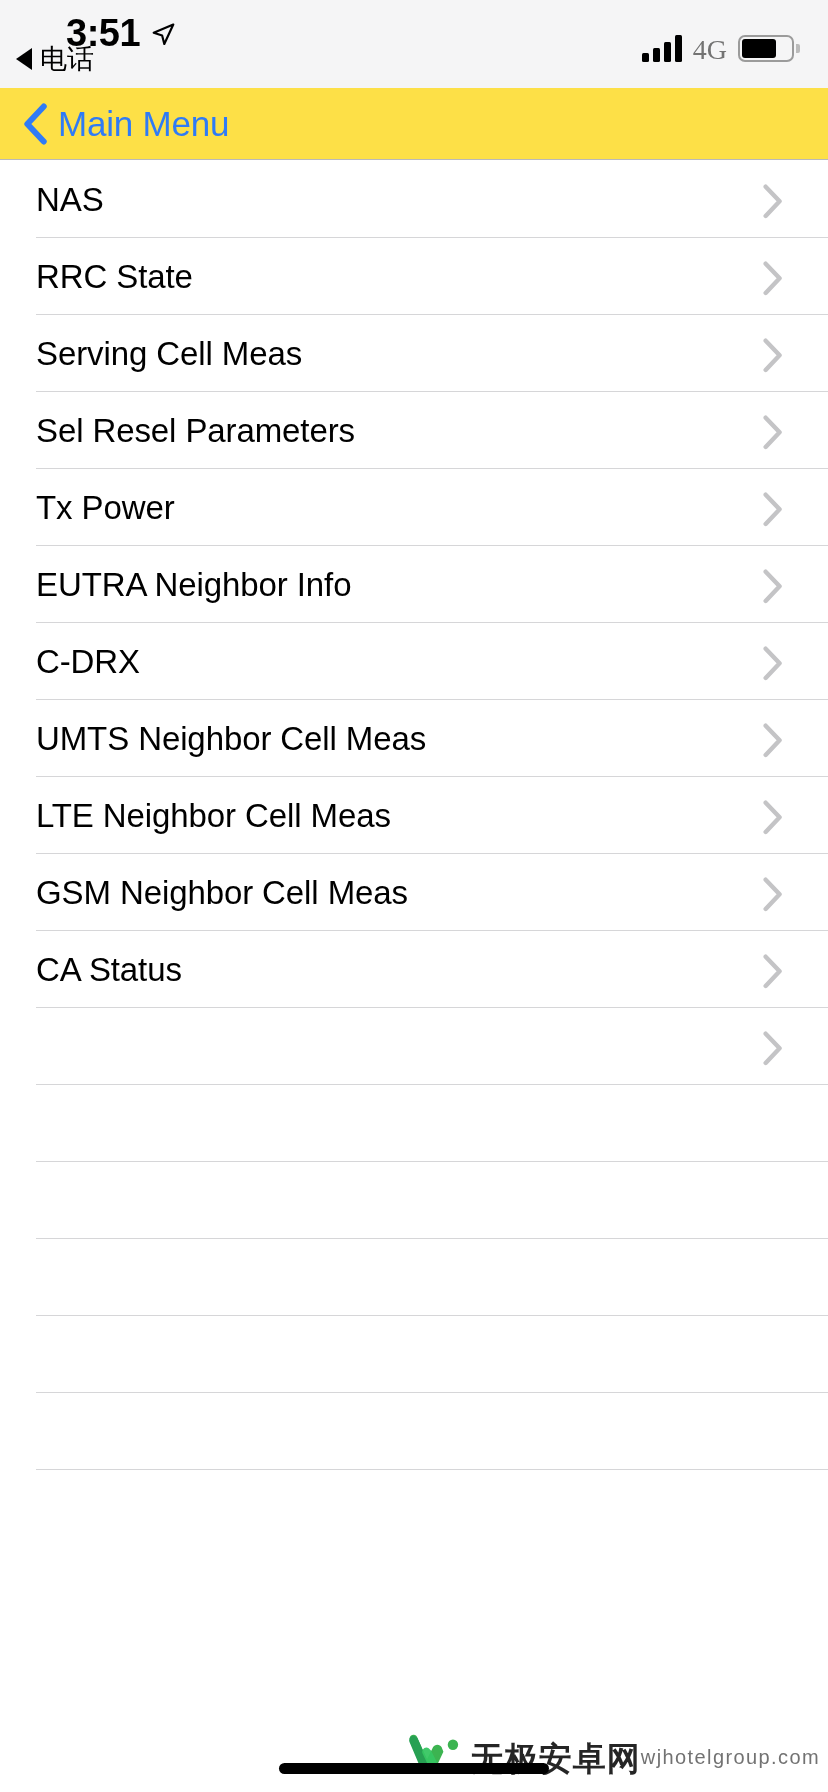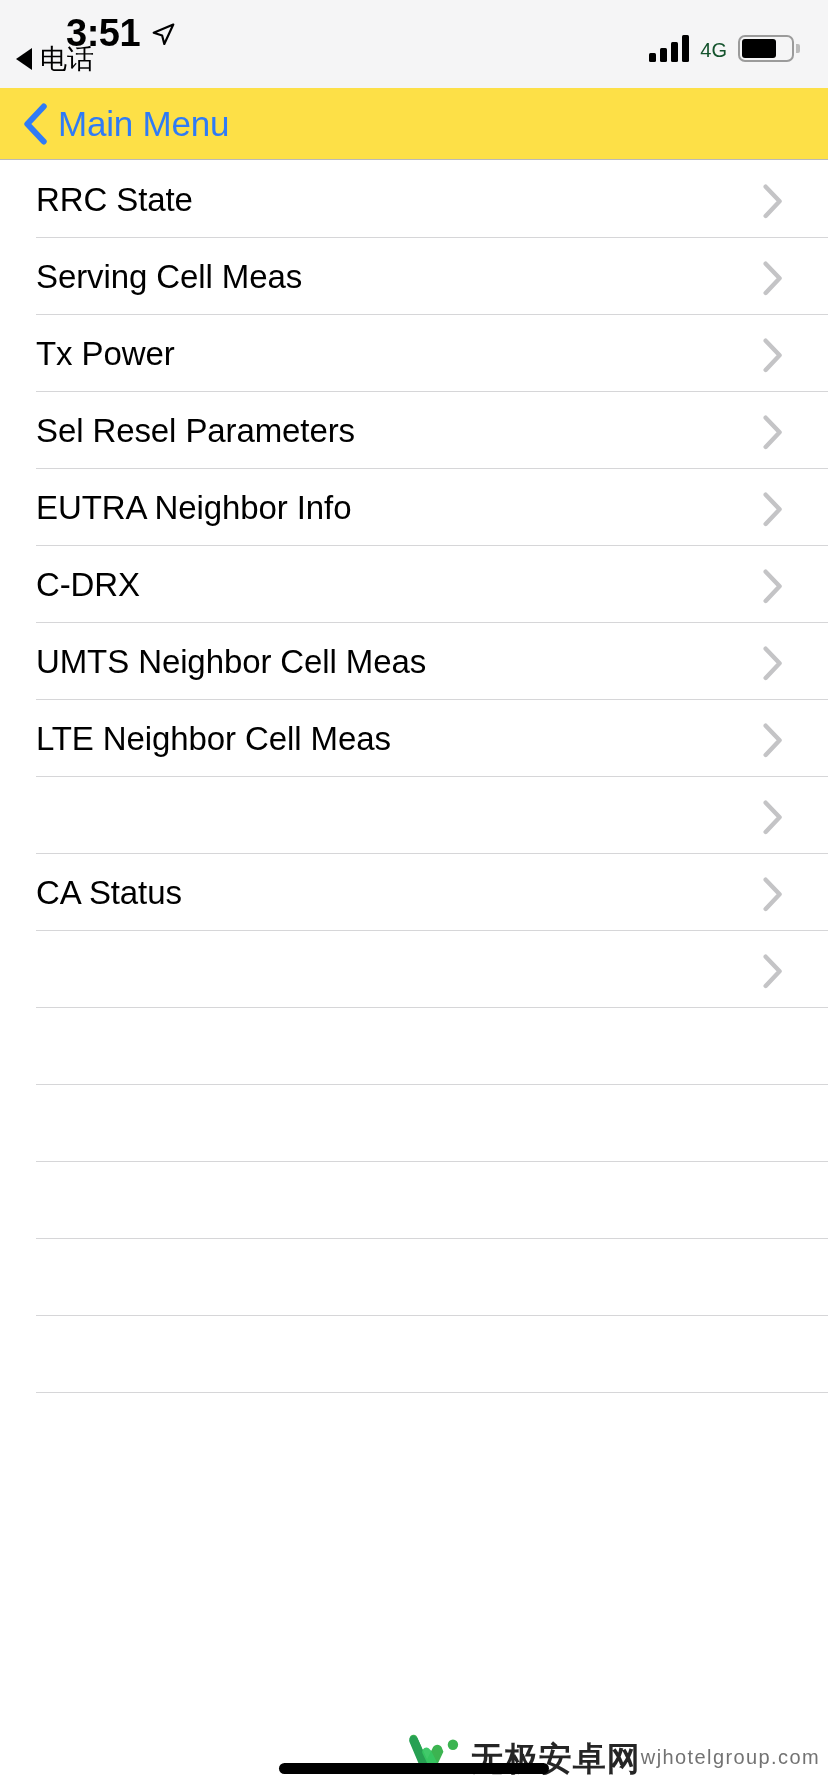--- a/index.html
+++ b/index.html
@@ -41,21 +41,21 @@
   .sb-right {
     position:absolute; right:34px; top:22px;
     display:flex; align-items:flex-end; gap:11px; height:40px;
   }
   .bars { display:flex; align-items:flex-end; gap:4px; height:28px; }
   .bars i { display:block; width:7px; background:#000; border-radius:1.5px; }
   .bars i:nth-child(1){ height:9px; }
   .bars i:nth-child(2){ height:14px; }
   .bars i:nth-child(3){ height:20px; }
   .bars i:nth-child(4){ height:27px; }
-  .net-label { font-size:20px; color:#14532d; line-height:28px; margin-bottom:-2px; }
+  .net-label { font-size:28px; color:#737373; line-height:28px; margin-bottom:-2px;font-family:Liberation Serif, serif; }
   .battery { position:relative; width:56px; height:27px; margin-bottom:0px; }
   .batt-body {
     position:absolute; inset:0; border:2.5px solid #9b9b9b;
     border-radius:7px; background:transparent;
   }
   .batt-fill {
     position:absolute; left:4px; top:4px; bottom:4px; width:34px;
     background:#000; border-radius:3px;
   }
   .batt-tip {
@@ -168,20 +168,29 @@
         <svg class="back-chev" viewBox="0 0 14 24" aria-hidden="true">
           <path d="M12 2 L2.6 12 L12 22" fill="none" stroke="#2f7bf6" stroke-width="3.4" stroke-linecap="round" stroke-linejoin="round"></path>
         </svg>
       </span>
       <span class="back-label">Main Menu</span>
     </div>
   </div>
 
   <div class="list">
 
+    <div class="row">
+      <span class="row-label">NAS</span>
+      <span class="row-chev">
+        <svg viewBox="0 0 12 20" aria-hidden="true">
+            <path d="M2 2 L9.6 10 L2 18" fill="none" stroke="#c4c4c6" stroke-width="2.4" stroke-linecap="round" stroke-linejoin="round"></path>
+          </svg>
+      </span>
+      <span class="sep"></span>
+    </div>
 
     <div class="row">
       <span class="row-label">RRC State</span>
       <span class="row-chev">
         <svg viewBox="0 0 12 20" aria-hidden="true">
             <path d="M2 2 L9.6 10 L2 18" fill="none" stroke="#c4c4c6" stroke-width="2.4" stroke-linecap="round" stroke-linejoin="round"></path>
           </svg>
       </span>
       <span class="sep"></span>
     </div>
@@ -191,40 +200,40 @@
       <span class="row-label">Serving Cell Meas</span>
       <span class="row-chev">
         <svg viewBox="0 0 12 20" aria-hidden="true">
             <path d="M2 2 L9.6 10 L2 18" fill="none" stroke="#c4c4c6" stroke-width="2.4" stroke-linecap="round" stroke-linejoin="round"></path>
           </svg>
       </span>
       <span class="sep"></span>
     </div>
 
     <div class="row">
+      <span class="row-label">Sel Resel Parameters</span>
+      <span class="row-chev">
+        <svg viewBox="0 0 12 20" aria-hidden="true">
+            <path d="M2 2 L9.6 10 L2 18" fill="none" stroke="#c4c4c6" stroke-width="2.4" stroke-linecap="round" stroke-linejoin="round"></path>
+          </svg>
+      </span>
+      <span class="sep"></span>
+    </div>
+
+    <div class="row">
       <span class="row-label">Tx Power</span>
       <span class="row-chev">
         <svg viewBox="0 0 12 20" aria-hidden="true">
             <path d="M2 2 L9.6 10 L2 18" fill="none" stroke="#c4c4c6" stroke-width="2.4" stroke-linecap="round" stroke-linejoin="round"></path>
           </svg>
       </span>
       <span class="sep"></span>
     </div>
 
     <div class="row">
-      <span class="row-label">Sel Resel Parameters</span>
-      <span class="row-chev">
-        <svg viewBox="0 0 12 20" aria-hidden="true">
-            <path d="M2 2 L9.6 10 L2 18" fill="none" stroke="#c4c4c6" stroke-width="2.4" stroke-linecap="round" stroke-linejoin="round"></path>
-          </svg>
-      </span>
-      <span class="sep"></span>
-    </div>
-
-    <div class="row">
       <span class="row-label">EUTRA Neighbor Info</span>
       <span class="row-chev">
         <svg viewBox="0 0 12 20" aria-hidden="true">
             <path d="M2 2 L9.6 10 L2 18" fill="none" stroke="#c4c4c6" stroke-width="2.4" stroke-linecap="round" stroke-linejoin="round"></path>
           </svg>
       </span>
       <span class="sep"></span>
     </div>
 
     <div class="row">
@@ -251,20 +260,21 @@
       <span class="row-label">LTE Neighbor Cell Meas</span>
       <span class="row-chev">
         <svg viewBox="0 0 12 20" aria-hidden="true">
             <path d="M2 2 L9.6 10 L2 18" fill="none" stroke="#c4c4c6" stroke-width="2.4" stroke-linecap="round" stroke-linejoin="round"></path>
           </svg>
       </span>
       <span class="sep"></span>
     </div>
 
     <div class="row">
+      <span class="row-label">GSM Neighbor Cell Meas</span>
       <span class="row-chev">
         <svg viewBox="0 0 12 20" aria-hidden="true">
             <path d="M2 2 L9.6 10 L2 18" fill="none" stroke="#c4c4c6" stroke-width="2.4" stroke-linecap="round" stroke-linejoin="round"></path>
           </svg>
       </span>
       <span class="sep"></span>
     </div>
 
     <div class="row">
       <span class="row-label">CA Status</span>

